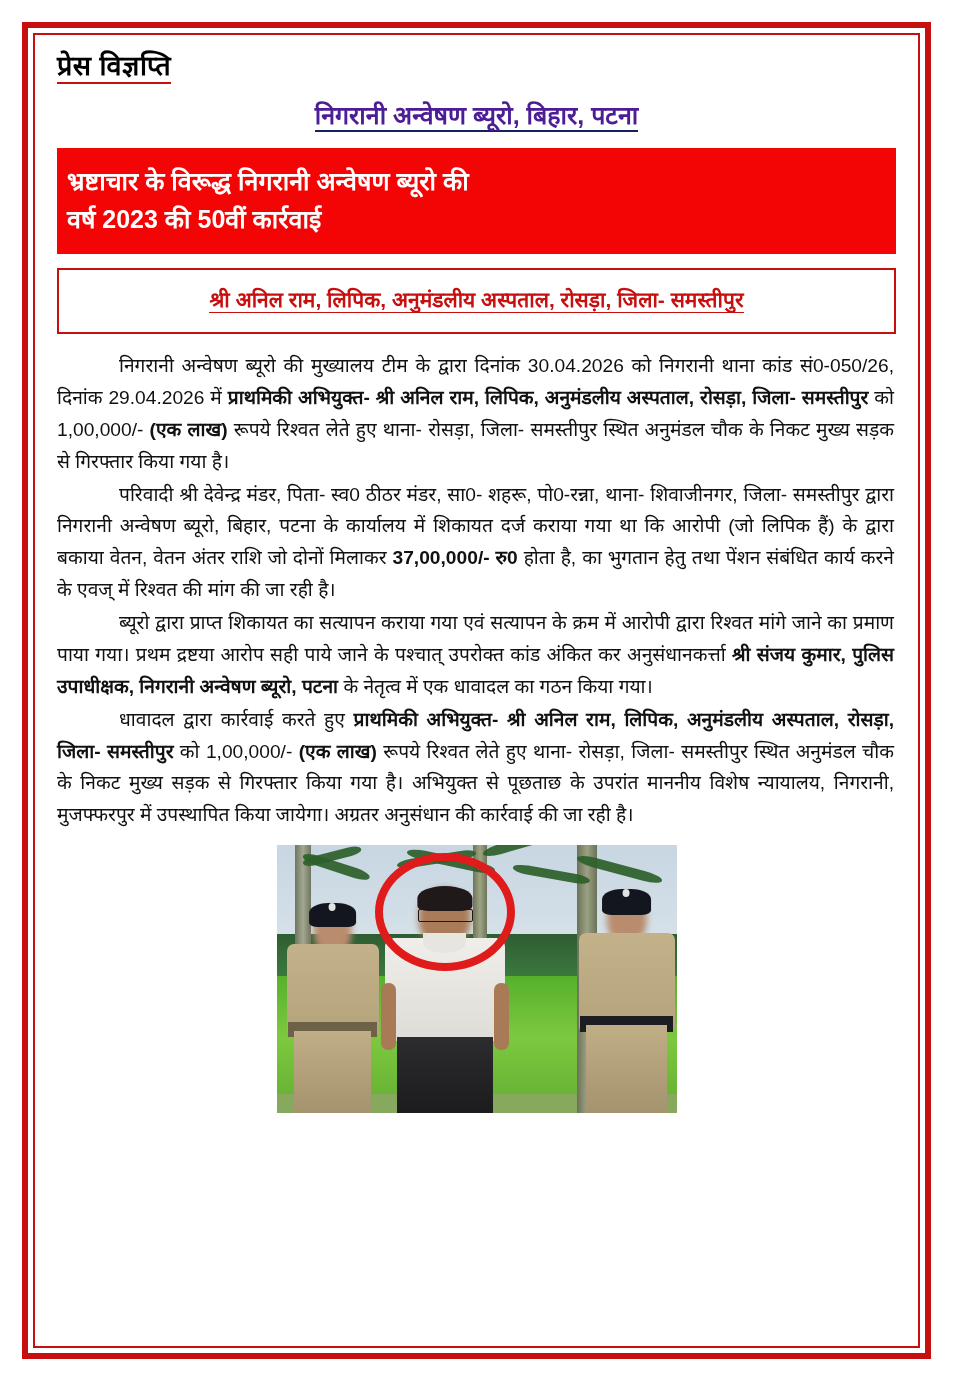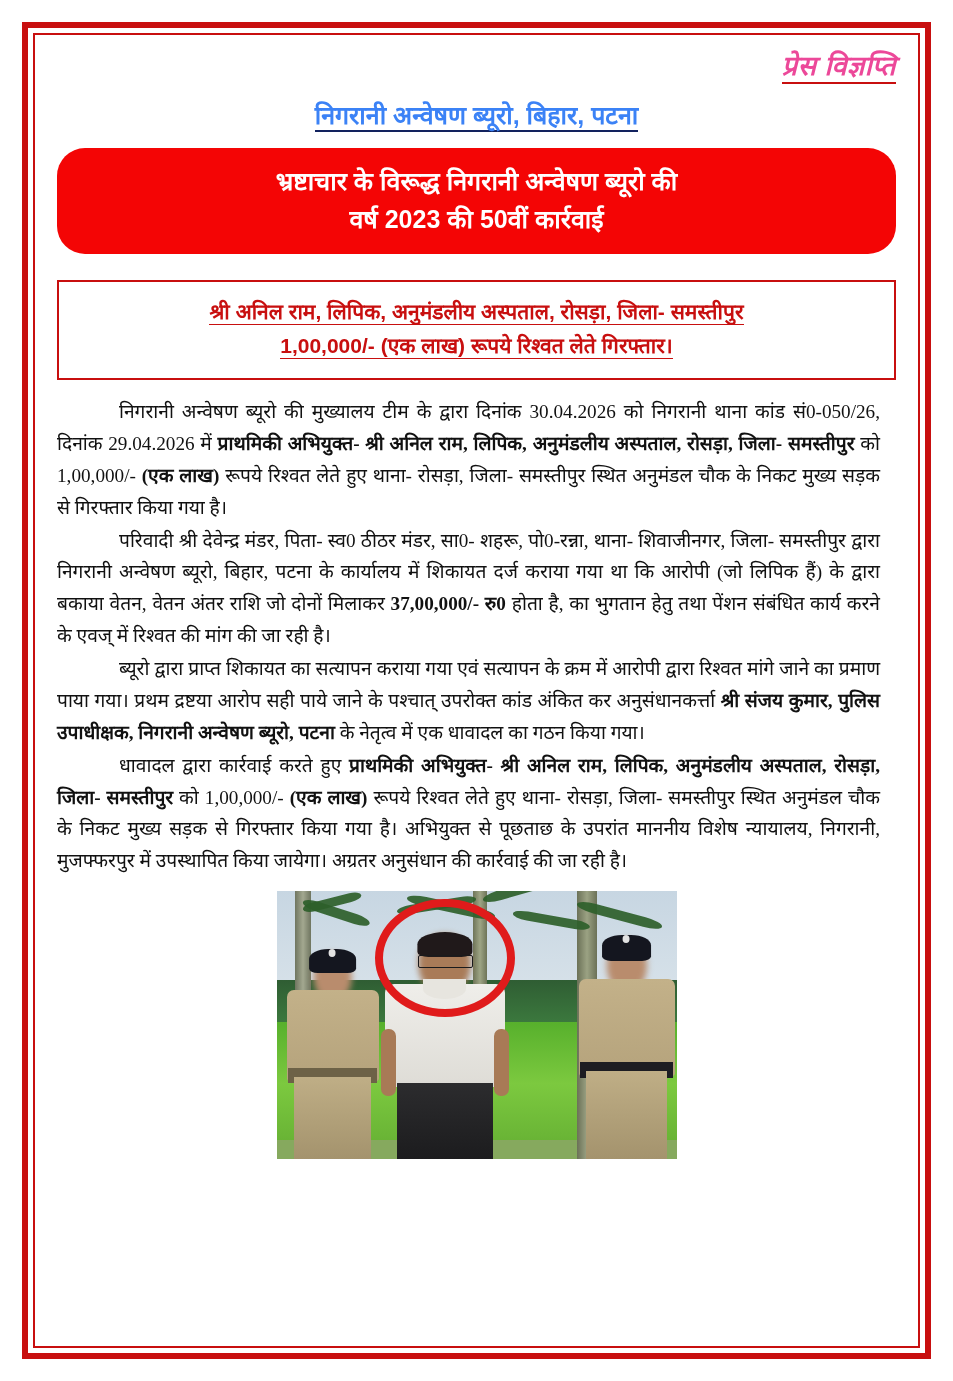--- a/index.html
+++ b/index.html
@@ -32,26 +32,25 @@
     padding:0 12px;
   }
   
   .header-row{
     position:relative;
     height:100px;
   }
   .press-title{
     position:absolute;
     left:0;right:0;top:6px;
-    text-align:right;
-    color:#ec4899;
+    text-align:left;
+    color:#000000;
     font-size:27px;
     font-weight:bold;
     letter-spacing:.5px;
-    font-style:italic;
   }
   .press-title span{
     border-bottom:2px solid #c80f0f;
     padding-bottom:1px;
   }
   .meta-block{
     position:absolute;
     right:2px;top:0px;
     text-align:center;
     color:#12225e;
@@ -60,44 +59,42 @@
     line-height:1.55;
   }
   .meta-ref{
     border-bottom:1.5px solid #12225e;
     display:inline-block;
   }
   .org-name{
     position:absolute;
     left:0;right:0;top:57px;
     text-align:center;
-    color:#3b82f6;
+    color:#4c1d95;
     font-size:25px;
     font-weight:bold;
   }
   .org-name span{
     border-bottom:2px solid #12225e;
     padding-bottom:1px;
   }
   
   .red-banner{
     margin-top:8px;
     background:#f40505;
     color:#ffffff;
-    text-align:center;
     font-size:25px;
     font-weight:bold;
     line-height:1.52;
     padding:14px 10px 16px;
     box-sizing:border-box;
-    border-radius:28px;
   }
   
   .headline-box{
-    margin-top:26px;
+    margin-top:14px;
     border:2.5px solid #c80f0f;
     padding:13px 14px 15px;
     text-align:center;
     box-sizing:border-box;
   }
   .headline-box div{
     color:#c80f0f;
     font-size:21px;
     font-weight:bold;
     line-height:1.62;
@@ -109,23 +106,22 @@
   
   .body-text{
     margin-top:16px;
     color:#111111;
     font-size:19.2px;
     line-height:1.66;
     text-align:justify;
     text-justify:inter-word;
   }
   .body-text p{
-    margin:0 16px 1px 0;
+    margin:0 2px 1px 0;
     text-indent:62px;
-    font-family:Liberation Serif, serif;
   }
   .body-text b{font-weight:bold;}
   
   .photo-wrap{
     margin-top:14px;
     display:flex;
     justify-content:center;
   }
   .photo{
     position:relative;
@@ -208,21 +204,20 @@
     </div>
   </div>
 
   <div class="red-banner">
     <div>भ्रष्टाचार के विरूद्ध निगरानी अन्वेषण ब्यूरो की</div>
     <div>वर्ष 2023 की 50वीं कार्रवाई</div>
   </div>
 
   <div class="headline-box">
     <div><span>श्री अनिल राम, लिपिक, अनुमंडलीय अस्पताल, रोसड़ा, जिला- समस्तीपुर</span></div>
-    <div><span>1,00,000/- (एक लाख) रूपये रिश्वत लेते गिरफ्तार।</span></div>
   </div>
 
   <div class="body-text">
     <p><span>निगरानी अन्वेषण ब्यूरो की मुख्यालय टीम के द्वारा दिनांक 30.04.2026 को निगरानी थाना कांड सं0-050/26, दिनांक 29.04.2026 में </span><b>प्राथमिकी अभियुक्त- श्री अनिल राम, लिपिक, अनुमंडलीय अस्पताल, रोसड़ा, जिला- समस्तीपुर</b><span> को 1,00,000/- </span><b>(एक लाख)</b><span> रूपये रिश्वत लेते हुए थाना- रोसड़ा, जिला- समस्तीपुर स्थित अनुमंडल चौक के निकट मुख्य सड़क से गिरफ्तार किया गया है।</span></p>
 
     <p><span>परिवादी श्री देवेन्द्र मंडर, पिता- स्व0 ठीठर मंडर, सा0- शहरू, पो0-रन्ना, थाना- शिवाजीनगर, जिला- समस्तीपुर द्वारा निगरानी अन्वेषण ब्यूरो, बिहार, पटना के कार्यालय में शिकायत दर्ज कराया गया था कि आरोपी (जो लिपिक हैं) के द्वारा बकाया वेतन, वेतन अंतर राशि जो दोनों मिलाकर </span><b>37,00,000/- रु0</b><span> होता है, का भुगतान हेतु तथा पेंशन संबंधित कार्य करने के एवज् में रिश्वत की मांग की जा रही है।</span></p>
 
     <p><span>ब्यूरो द्वारा प्राप्त शिकायत का सत्यापन कराया गया एवं सत्यापन के क्रम में आरोपी द्वारा रिश्वत मांगे जाने का प्रमाण पाया गया। प्रथम द्रष्टया आरोप सही पाये जाने के पश्चात् उपरोक्त कांड अंकित कर अनुसंधानकर्त्ता </span><b>श्री संजय कुमार, पुलिस उपाधीक्षक, निगरानी अन्वेषण ब्यूरो, पटना</b><span> के नेतृत्व में एक धावादल का गठन किया गया।</span></p>
 
     <p><span>धावादल द्वारा कार्रवाई करते हुए </span><b>प्राथमिकी अभियुक्त- श्री अनिल राम, लिपिक, अनुमंडलीय अस्पताल, रोसड़ा, जिला- समस्तीपुर</b><span> को 1,00,000/- </span><b>(एक लाख)</b><span> रूपये रिश्वत लेते हुए थाना- रोसड़ा, जिला- समस्तीपुर स्थित अनुमंडल चौक के निकट मुख्य सड़क से गिरफ्तार किया गया है। अभियुक्त से पूछताछ के उपरांत माननीय विशेष न्यायालय, निगरानी, मुजफ्फरपुर में उपस्थापित किया जायेगा। अग्रतर अनुसंधान की कार्रवाई की जा रही है।</span></p>

